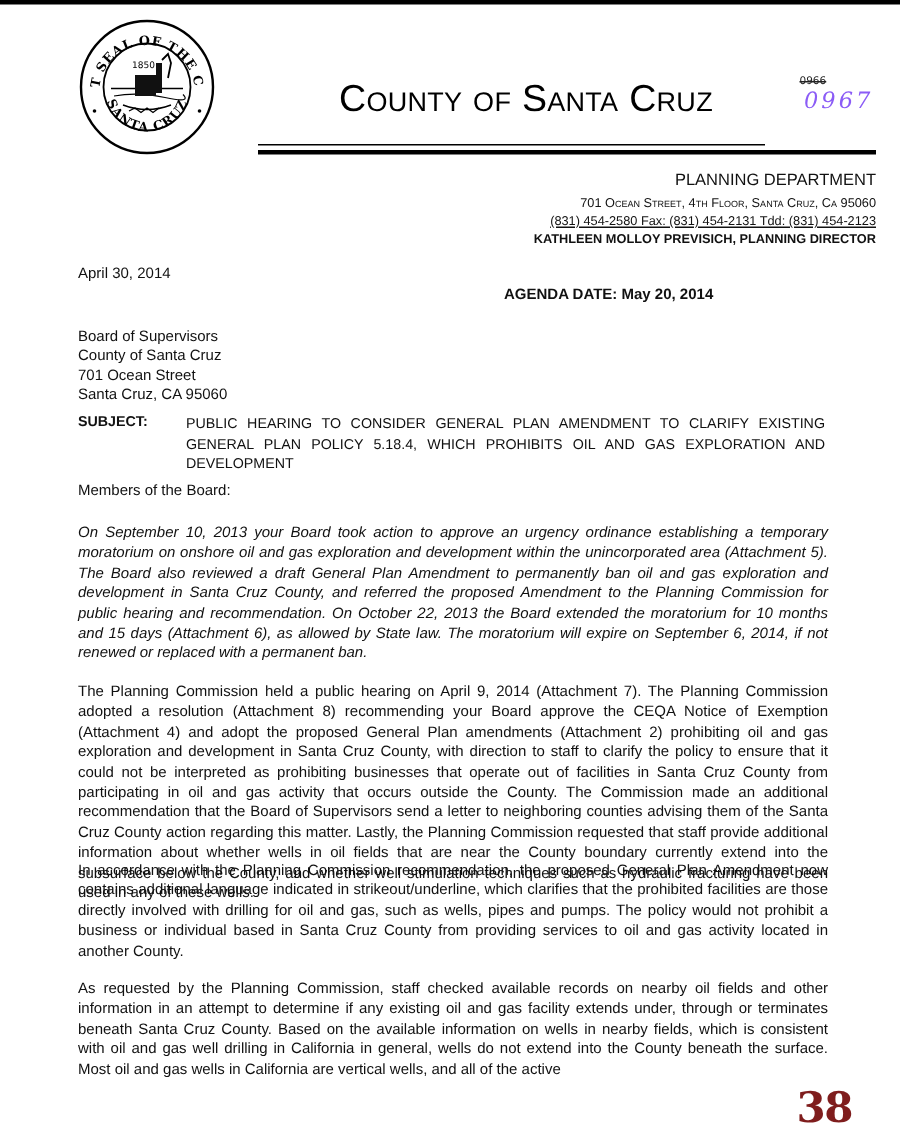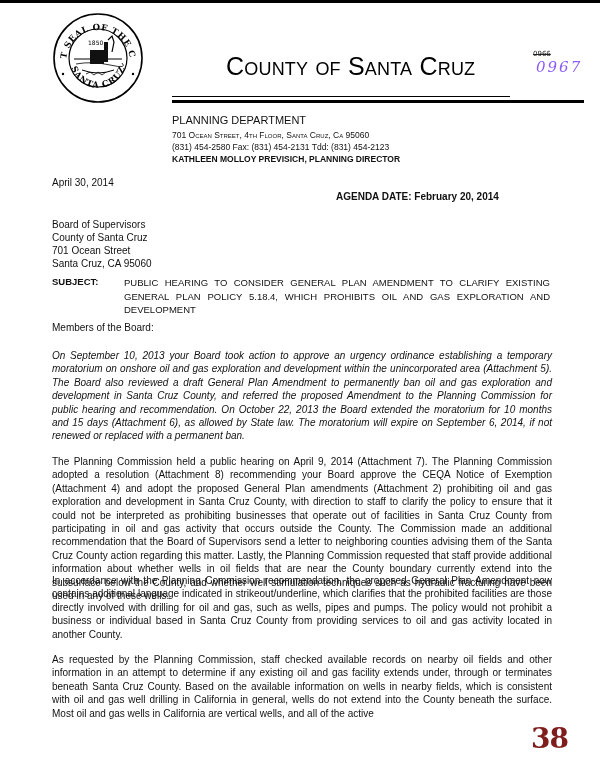--- a/index.html
+++ b/index.html
@@ -11,24 +11,24 @@
     .seal { position: absolute; left: 52px; top: 12px; width: 92px; height: 92px; }
     .seal svg { width: 92px; height: 92px; display: block; }
 
     .county-title { position: absolute; left: 226px; top: 52px; font-size: 25px; letter-spacing: 0.2px; color: #000; white-space: nowrap; font-variant: small-caps; }
     .handwritten-old { position: absolute; left: 533px; top: 50px; font-family: "DejaVu Sans", sans-serif; font-size: 7px; color: #222; text-decoration: line-through; }
     .handwritten-num { position: absolute; left: 536px; top: 58px; font-family: "DejaVu Serif", serif; font-size: 15px; font-style: italic; color: #8b5cf6; letter-spacing: 2px; }
 
     .rule-thick { position: absolute; left: 172px; top: 100px; width: 412px; height: 3px; background: #000; }
     .rule-thin { position: absolute; left: 172px; top: 96px; width: 338px; height: 1px; background: #000; }
 
-    .dept { position: absolute; left: 172px; width: 412px; text-align: left; white-space: nowrap; }
+    .dept { position: absolute; left: 172px; width: 412px; text-align: right; white-space: nowrap; }
     .dept-name { top: 114px; font-size: 11px; }
     .dept-addr { top: 130px; font-size: 8.5px; font-variant: small-caps; }
-    .dept-phone { top: 142px; font-size: 8.5px; }
+    .dept-phone { top: 142px; font-size: 8.5px; text-decoration: underline; }
     .dept-director { top: 154px; font-size: 8.5px; font-weight: bold; }
 
     .doc-date { position: absolute; left: 52px; top: 177px; font-size: 10px; }
     .agenda-date { position: absolute; left: 336px; top: 191px; font-size: 10px; font-weight: bold; }
 
     .address { position: absolute; left: 52px; top: 218px; font-size: 10px; line-height: 13px; }
 
     .subject-label { position: absolute; left: 52px; top: 276px; font-size: 9.5px; font-weight: bold; }
     .subject-text { position: absolute; left: 124px; top: 276px; width: 426px; font-size: 9.5px; font-weight: normal; line-height: 13.5px; text-align: justify; }
 
@@ -80,21 +80,21 @@
 
 <div class="rule-thin"></div>
 <div class="rule-thick"></div>
 
 <div class="dept dept-name">PLANNING DEPARTMENT</div>
 <div class="dept dept-addr">701 Ocean Street, 4th Floor, Santa Cruz, Ca 95060</div>
 <div class="dept dept-phone">(831) 454-2580   Fax: (831) 454-2131   Tdd: (831) 454-2123</div>
 <div class="dept dept-director">KATHLEEN MOLLOY PREVISICH, PLANNING DIRECTOR</div>
 
 <div class="doc-date">April 30, 2014</div>
-<div class="agenda-date">AGENDA DATE:  February 20, 2014</div>
+<div class="agenda-date">AGENDA DATE:  May 20, 2014</div>
 
 <div class="address">
   <div>Board of Supervisors</div>
   <div>County of Santa Cruz</div>
   <div>701 Ocean Street</div>
   <div>Santa Cruz, CA 95060</div>
 </div>
 
 <div class="subject-label">SUBJECT:</div>
 <div class="subject-text">PUBLIC HEARING TO CONSIDER GENERAL PLAN AMENDMENT TO CLARIFY EXISTING GENERAL PLAN POLICY 5.18.4, WHICH PROHIBITS OIL AND GAS EXPLORATION AND DEVELOPMENT</div>

